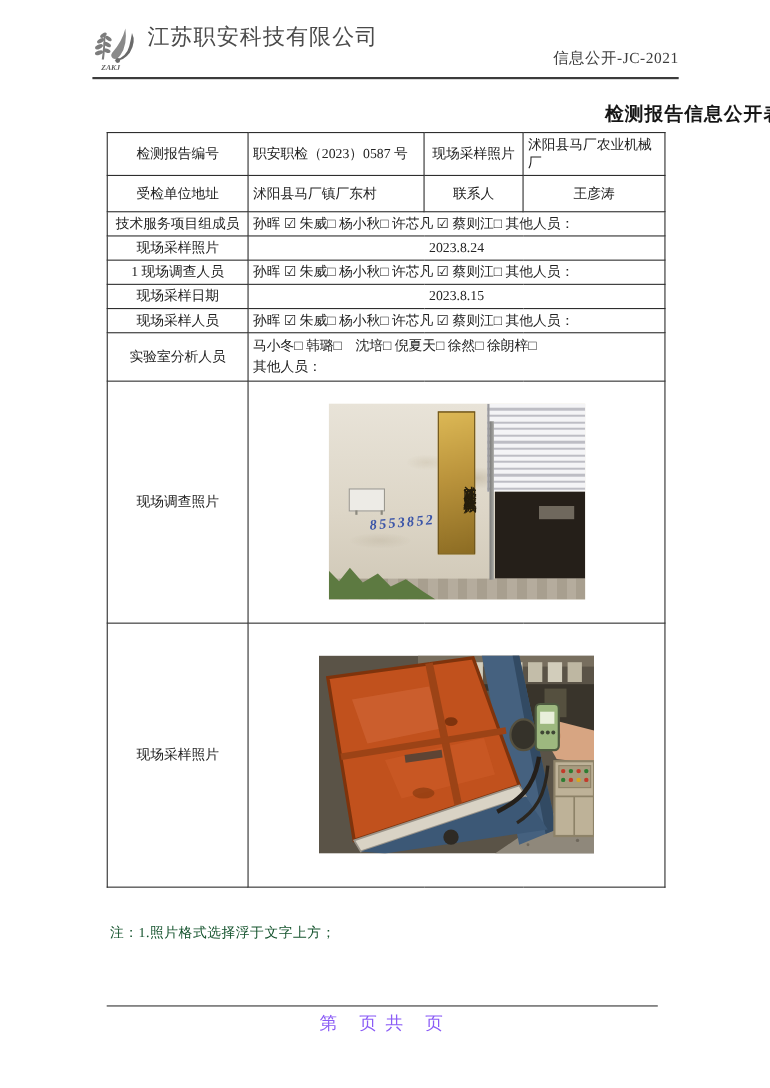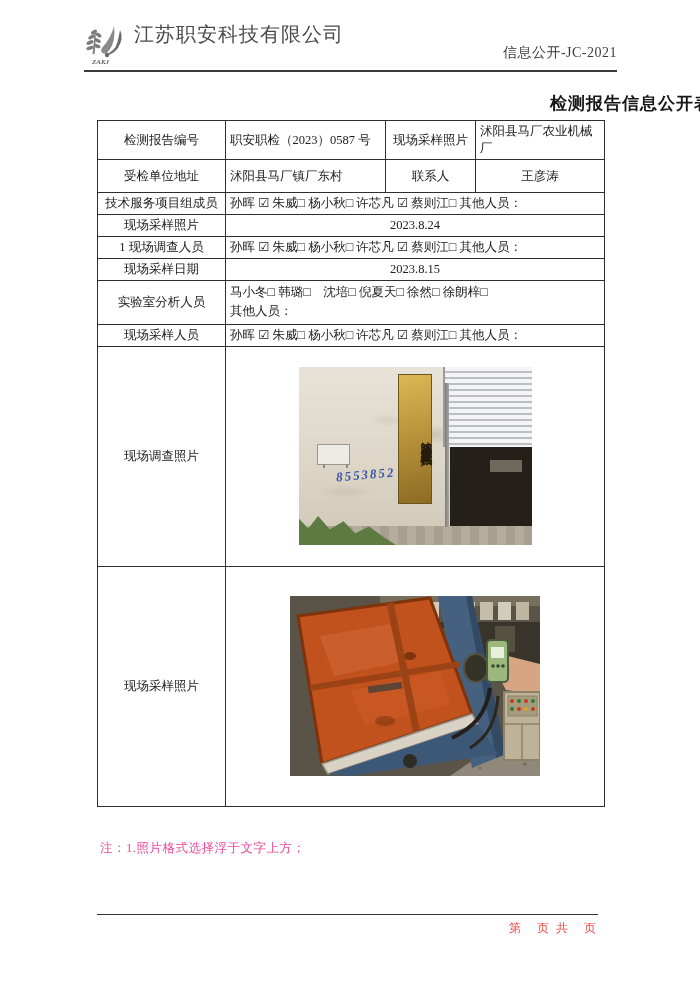--- a/index.html
+++ b/index.html
@@ -38,25 +38,25 @@
     padding:2px 4px;vertical-align:middle;
     overflow:hidden;
   }
   td.lab{text-align:center;}
   td.val-left{text-align:left;padding-left:9px;}
   td.val-center{text-align:center;}
   td.photo-cell{text-align:center;vertical-align:middle;padding:6px 0;}
   .two-line{line-height:1.55;}
 
   
-  .note{position:absolute;left:100px;top:840px;font-size:12.5px;color:#ec4899;letter-spacing:.5px;}
+  .note{position:absolute;left:100px;top:840px;font-size:12.5px;color:#14532d;letter-spacing:.5px;}
   .footer{
     position:absolute;left:97px;top:914px;width:501px;
-    border-top:1.5px solid #333;text-align:right;
-    font-size:12px;color:#ef4444;padding-top:5px;letter-spacing:2px;
+    border-top:1.5px solid #333;text-align:center;
+    font-size:16px;color:#8b5cf6;padding-top:5px;letter-spacing:2px;
   }
 
   
   .photo1{
     position:relative;display:inline-block;width:233px;height:178px;overflow:hidden;
     background:linear-gradient(180deg,#e8e3d8 0%,#ddd6c7 55%,#cfc7b6 100%);
     vertical-align:middle;text-align:left;
   }
   .p1-stains{position:absolute;inset:0;opacity:.55;
     background:
@@ -152,30 +152,30 @@
       <td class="val-center" colspan="3">2023.8.24</td>
     </tr>
     <tr style="height:21px">
       <td class="lab">1 现场调查人员</td>
       <td class="val-left" colspan="3">孙晖 ☑ 朱威□ 杨小秋□ 许芯凡 ☑ 蔡则江□ 其他人员：</td>
     </tr>
     <tr style="height:21px">
       <td class="lab">现场采样日期</td>
       <td class="val-center" colspan="3">2023.8.15</td>
     </tr>
+    <tr style="height:22px">
+      <td class="lab">现场采样人员</td>
+      <td class="val-left" colspan="3">孙晖 ☑ 朱威□ 杨小秋□ 许芯凡 ☑ 蔡则江□ 其他人员：</td>
+    </tr>
     <tr style="height:40px">
       <td class="lab">实验室分析人员</td>
       <td class="val-left two-line" colspan="3">
         <span>马小冬□ 韩璐□　沈培□ 倪夏天□ 徐然□ 徐朗梓□</span><br>
         <span>其他人员：</span>
       </td>
-    </tr>
-    <tr style="height:22px">
-      <td class="lab">现场采样人员</td>
-      <td class="val-left" colspan="3">孙晖 ☑ 朱威□ 杨小秋□ 许芯凡 ☑ 蔡则江□ 其他人员：</td>
     </tr>
 
     <tr style="height:220px">
       <td class="lab">现场调查照片</td>
       <td class="photo-cell" colspan="3">
         <div class="photo1">
           <div class="p1-stains"></div>
           <div class="p1-shutter"></div>
           <div class="p1-opening"></div>
           <div class="p1-opening-glow"></div>

